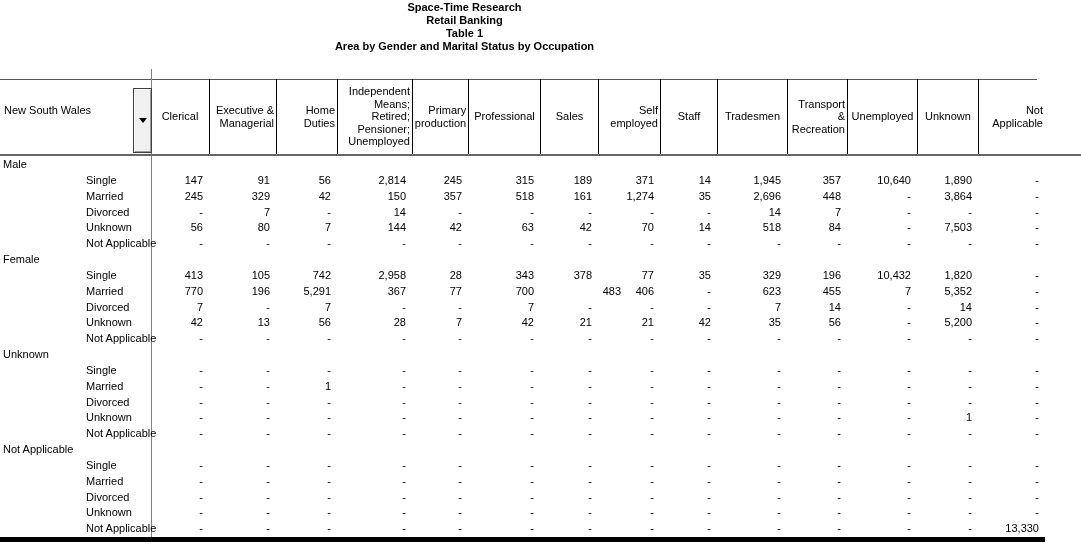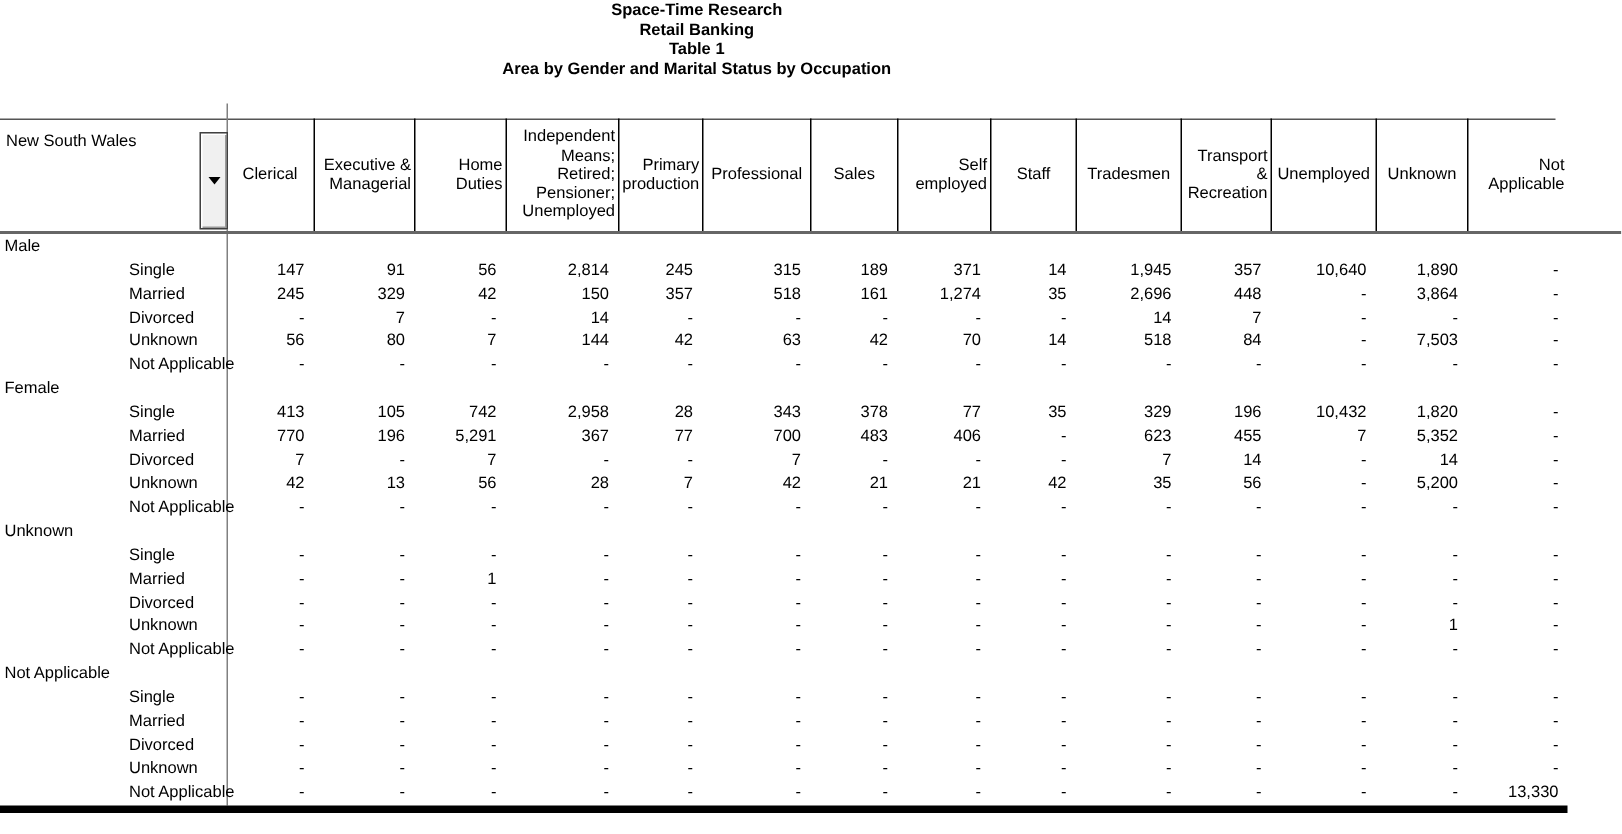--- a/index.html
+++ b/index.html
@@ -2,21 +2,21 @@
 <html><head>
 <meta charset="utf-8">
 <style>
   html,body{margin:0;padding:0;background:#fff;}
   .page{position:relative;width:1081px;height:556px;background:#fff;overflow:hidden;
         font-family:"Liberation Sans", sans-serif;color:#000;}
   .titles{position:absolute;top:1px;left:0;width:929px;text-align:center;}
   .titles .t{font-size:11px;font-weight:bold;line-height:13px;}
   .topline{position:absolute;top:79px;left:0;width:1037px;height:1px;background:#555;}
   .divider{position:absolute;top:69px;left:151px;width:1px;height:468px;background:#808080;}
-  .rowhdr{position:absolute;top:88px;left:4px;width:126px;font-size:11px;line-height:13px;}
+  .rowhdr{position:absolute;top:104px;left:4px;width:126px;font-size:11px;line-height:13px;}
   .ddbtn{position:absolute;top:88px;left:133px;width:19px;height:65px;background:#f0f0f0;
          border:1px solid #404040;box-shadow:inset 1px 1px 0 #ffffff,inset -1px -1px 0 #9a9a9a;
          padding:0;margin:0;display:flex;align-items:center;justify-content:center;cursor:pointer;}
   .tri{width:0;height:0;border-left:4px solid transparent;border-right:4px solid transparent;
        border-top:5px solid #000;display:block;}
   .colhead{position:absolute;top:79px;height:75px;box-sizing:border-box;display:flex;
            align-items:center;justify-content:center;text-align:right;font-size:11px;
            line-height:12.5px;padding:0 2px;}
   .colhead.bl{border-left:1px solid #000;}
   .hdrline{position:absolute;top:154px;left:0;width:1081px;height:2px;background:#666;}
@@ -177,21 +177,21 @@
         <span class="vcell" style="left: 979px; width: 60px; line-height: 15.8333px;">-</span>
       </div>
       <div class="trow" style="top: 283.667px; height: 15.8333px;">
         <span class="rlabel" style="left: 86px; line-height: 15.8333px;">Married</span>
         <span class="vcell" style="left: 152px; width: 51px; line-height: 15.8333px;">770</span>
         <span class="vcell" style="left: 210px; width: 60px; line-height: 15.8333px;">196</span>
         <span class="vcell" style="left: 277px; width: 54px; line-height: 15.8333px;">5,291</span>
         <span class="vcell" style="left: 338px; width: 68px; line-height: 15.8333px;">367</span>
         <span class="vcell" style="left: 413px; width: 49px; line-height: 15.8333px;">77</span>
         <span class="vcell" style="left: 469px; width: 65px; line-height: 15.8333px;">700</span>
-        <span class="vcell" style="left: 541px; width: 51px; line-height: 15.8333px;">483</span>
+        <span class="vcell" style="left: 570px; width: 51px; line-height: 15.8333px;">483</span>
         <span class="vcell" style="left: 599px; width: 55px; line-height: 15.8333px;">406</span>
         <span class="vcell" style="left: 661px; width: 50px; line-height: 15.8333px;">-</span>
         <span class="vcell" style="left: 718px; width: 63px; line-height: 15.8333px;">623</span>
         <span class="vcell" style="left: 788px; width: 53px; line-height: 15.8333px;">455</span>
         <span class="vcell" style="left: 848px; width: 63px; line-height: 15.8333px;">7</span>
         <span class="vcell" style="left: 918px; width: 54px; line-height: 15.8333px;">5,352</span>
         <span class="vcell" style="left: 979px; width: 60px; line-height: 15.8333px;">-</span>
       </div>
       <div class="trow" style="top: 299.5px; height: 15.8333px;">
         <span class="rlabel" style="left: 86px; line-height: 15.8333px;">Divorced</span>

